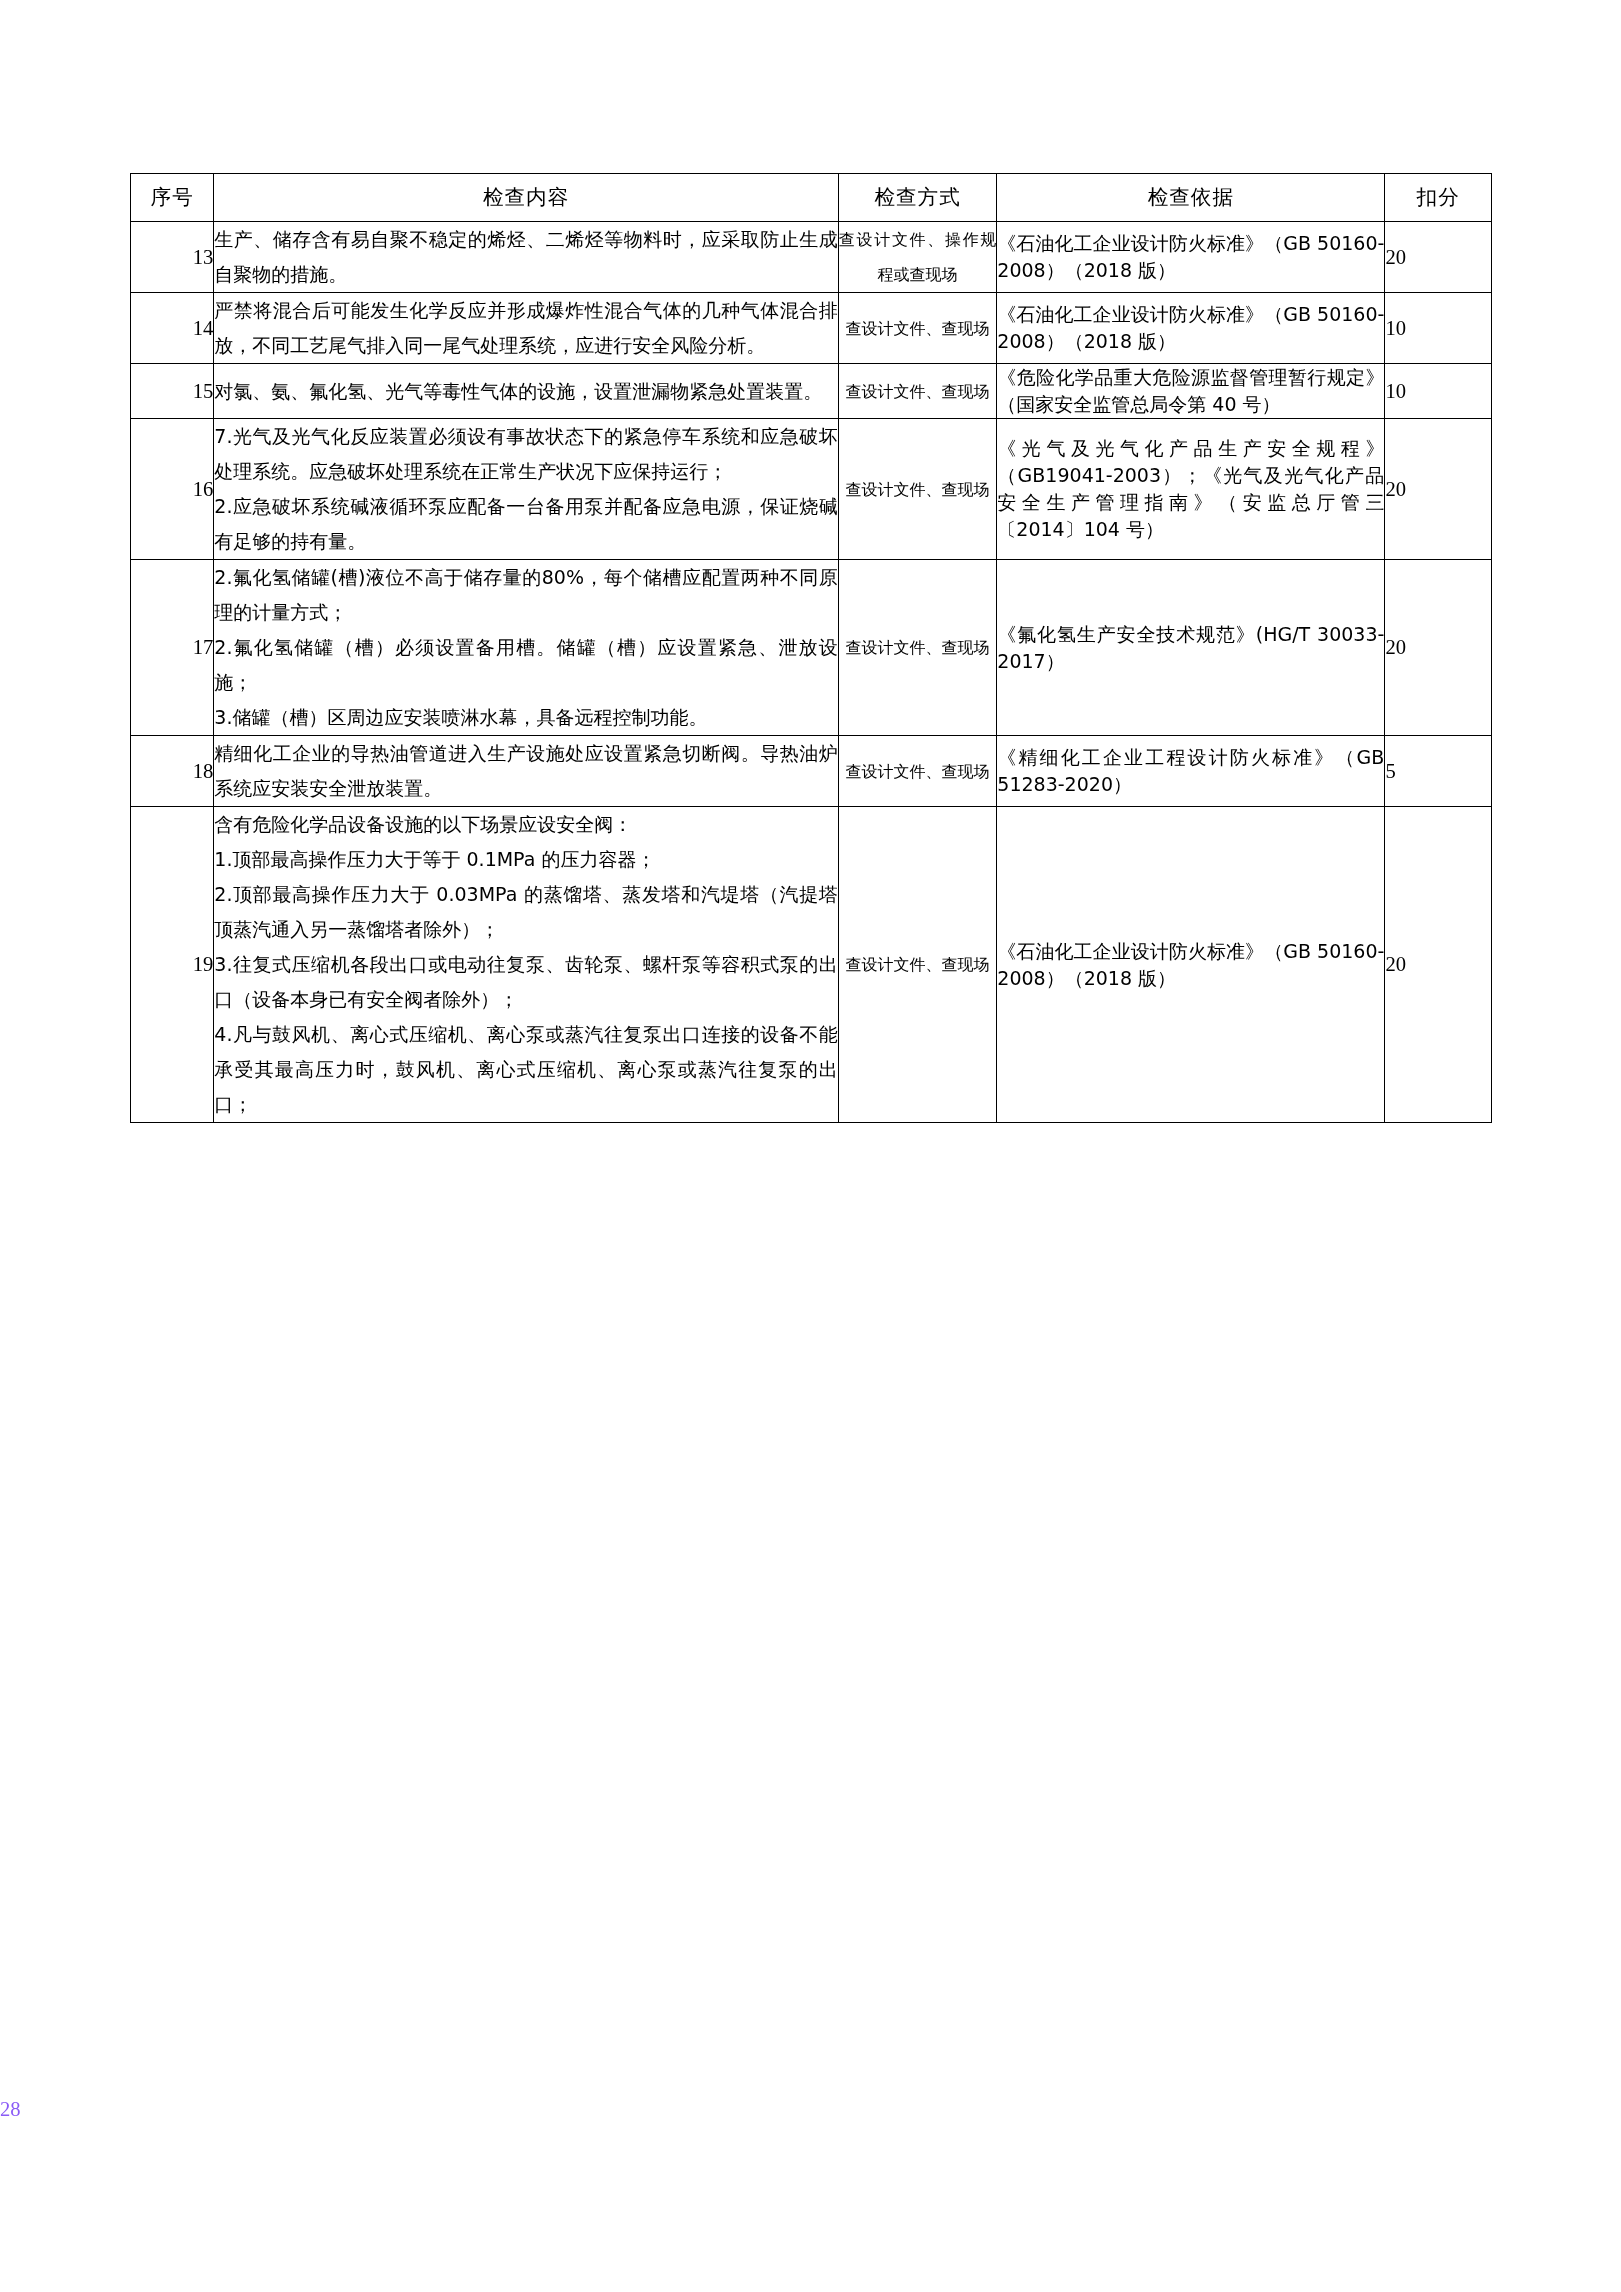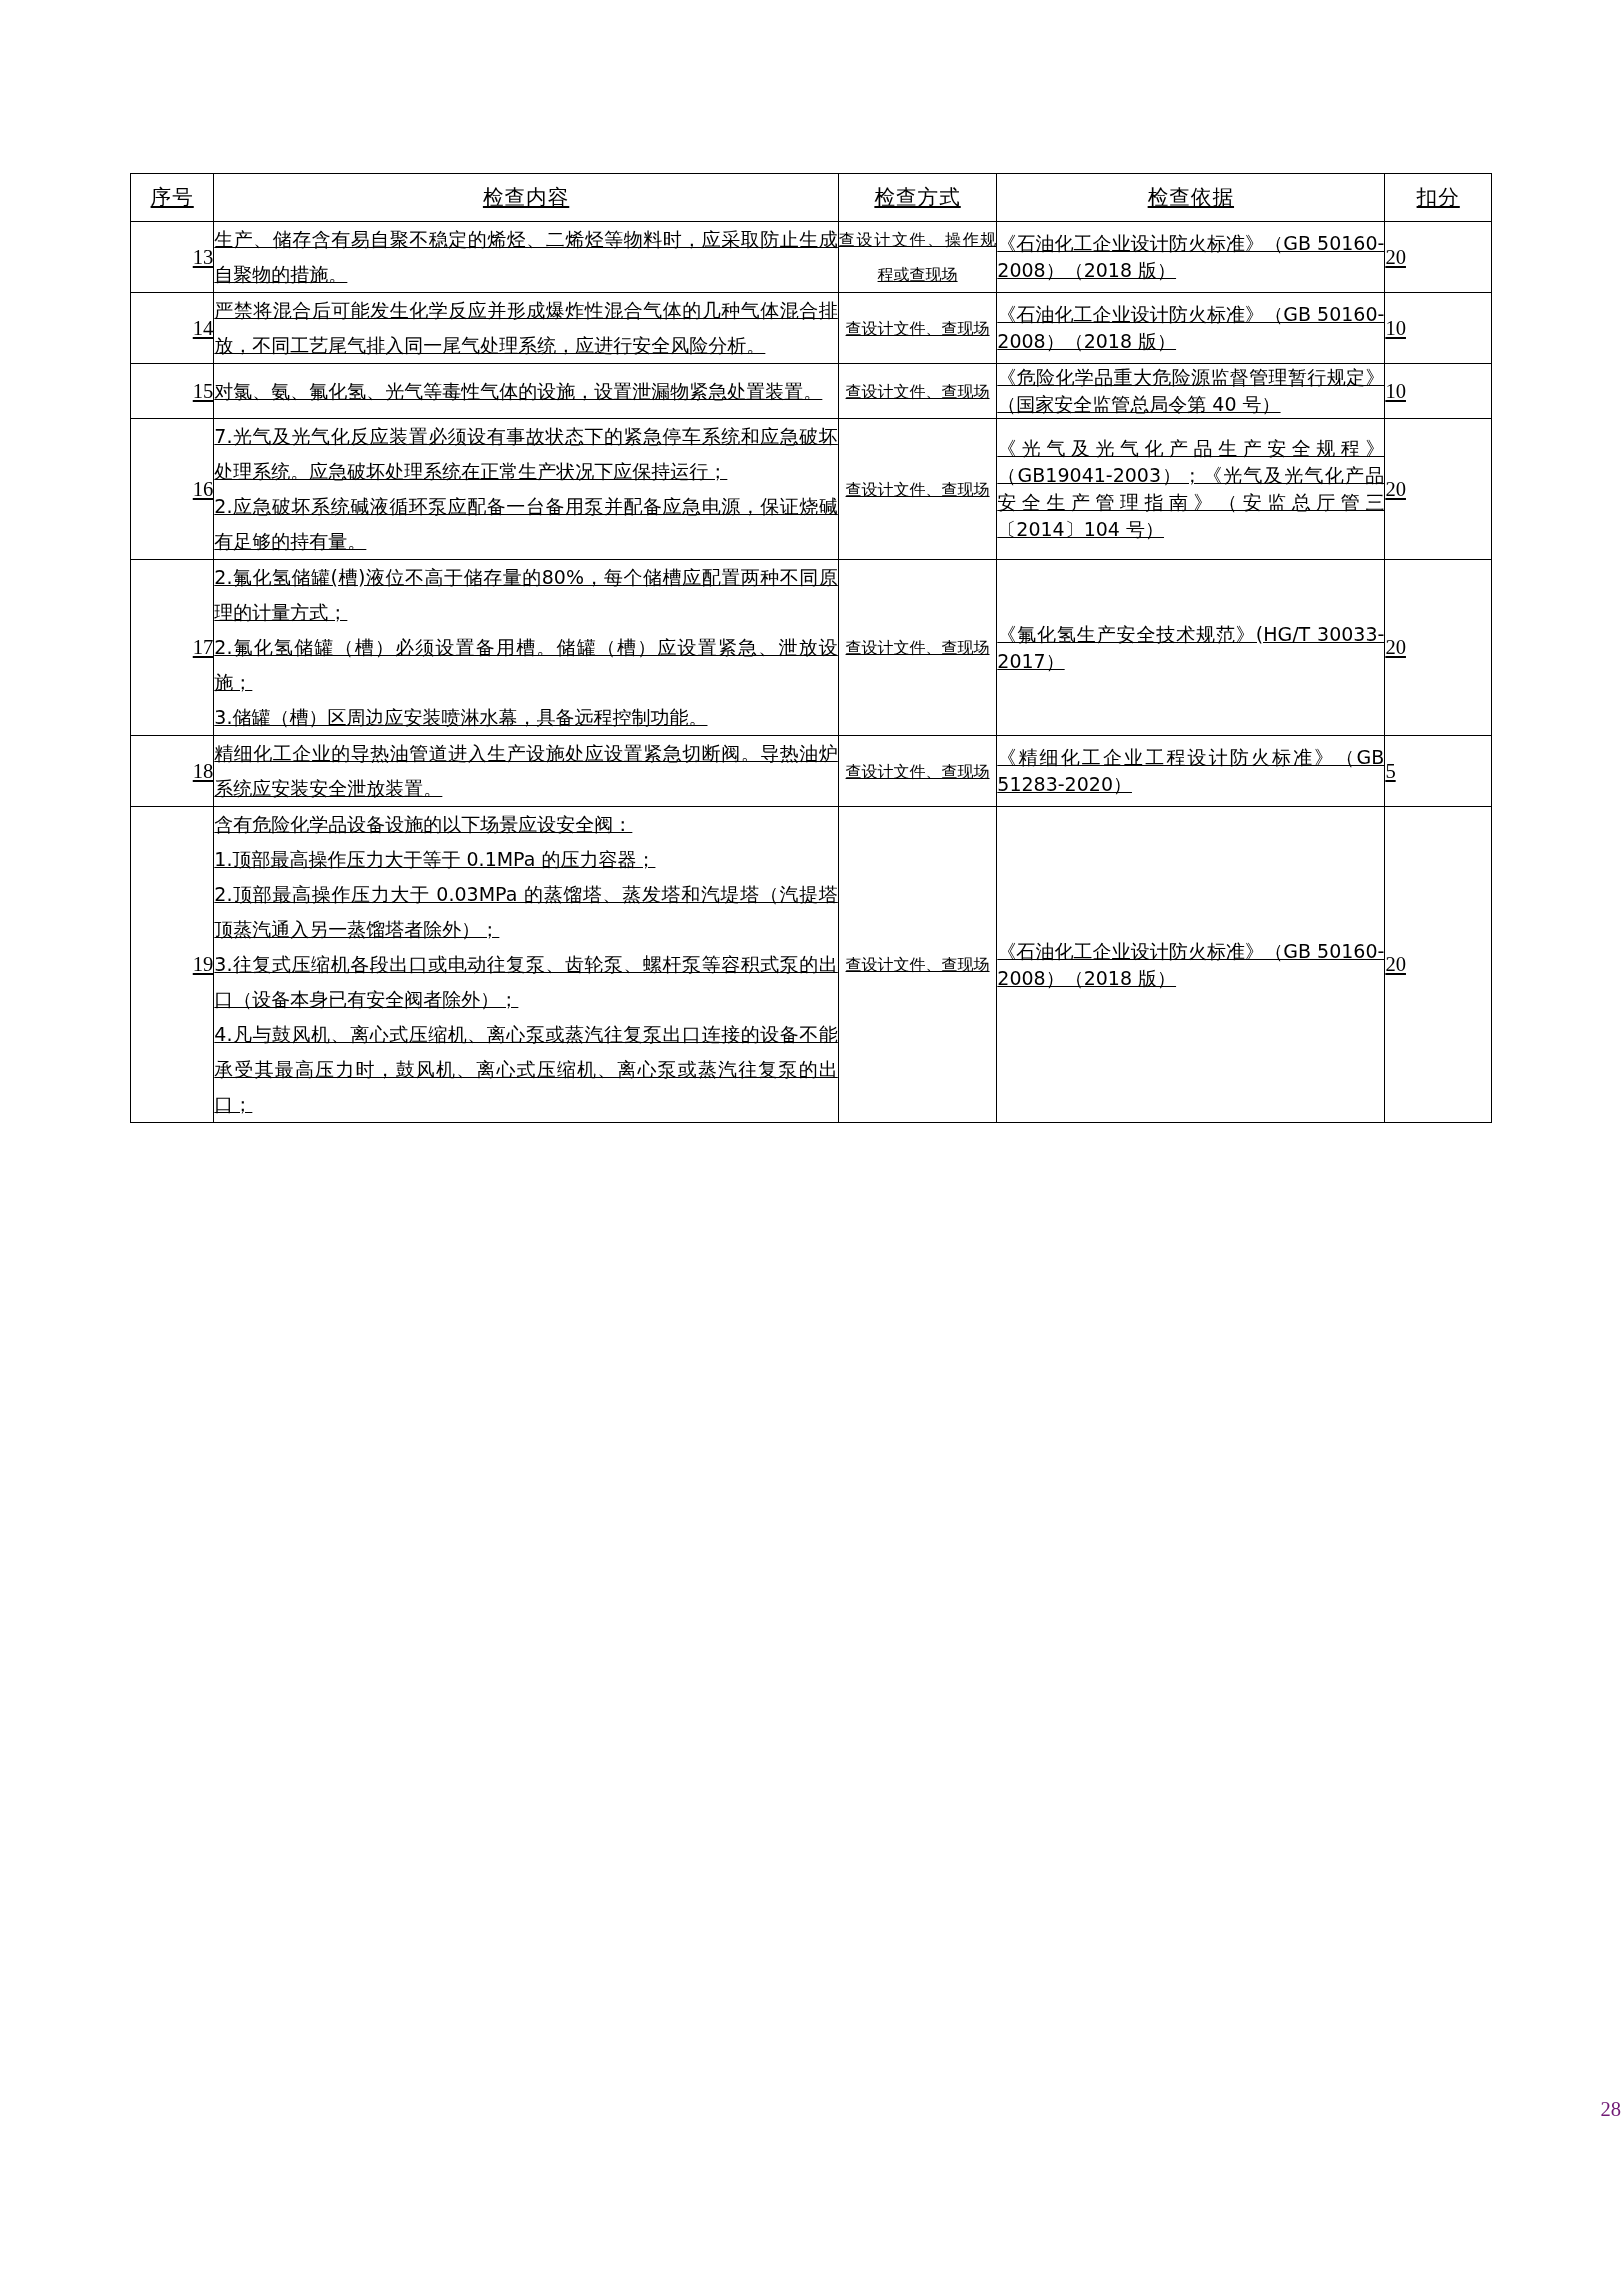--- a/index.html
+++ b/index.html
@@ -26,21 +26,20 @@
     position: absolute;
     left: 130px;
     top: 173px;
     width: 1362px;
   }
   table.checklist {
     border-collapse: collapse;
     width: 1362px;
     table-layout: fixed;
     background: #fff;
-    text-decoration: underline;
   }
   table.checklist td, table.checklist th {
     border: 1.4px solid #000;
     vertical-align: middle;
     padding: 0;
   }
   
   col.c-no      { width: 61px; }
   col.c-content { width: 457px; }
   col.c-method  { width: 116px; }
@@ -98,24 +97,24 @@
   }
   td.content p, td.method p, td.basis p {
     margin: 0;
   }
 
   .page-number {
     position: absolute;
     left: 0;
     top: 2098px;
     width: 1621px;
-    text-align: right;
-    font-family: "Liberation Serif", "DejaVu Serif", serif;
-    font-size: 20.6px;
-    color: #701a75;
+    text-align: left;
+    font-family: "Liberation Serif", "DejaVu Serif", serif;
+    font-size: 20.6px;
+    color: #8b5cf6;
   }
 </style>
 </head>
 <body>
 
 <div class="page">
 
   <div class="table-wrap">
     <table class="checklist">
       <colgroup>

